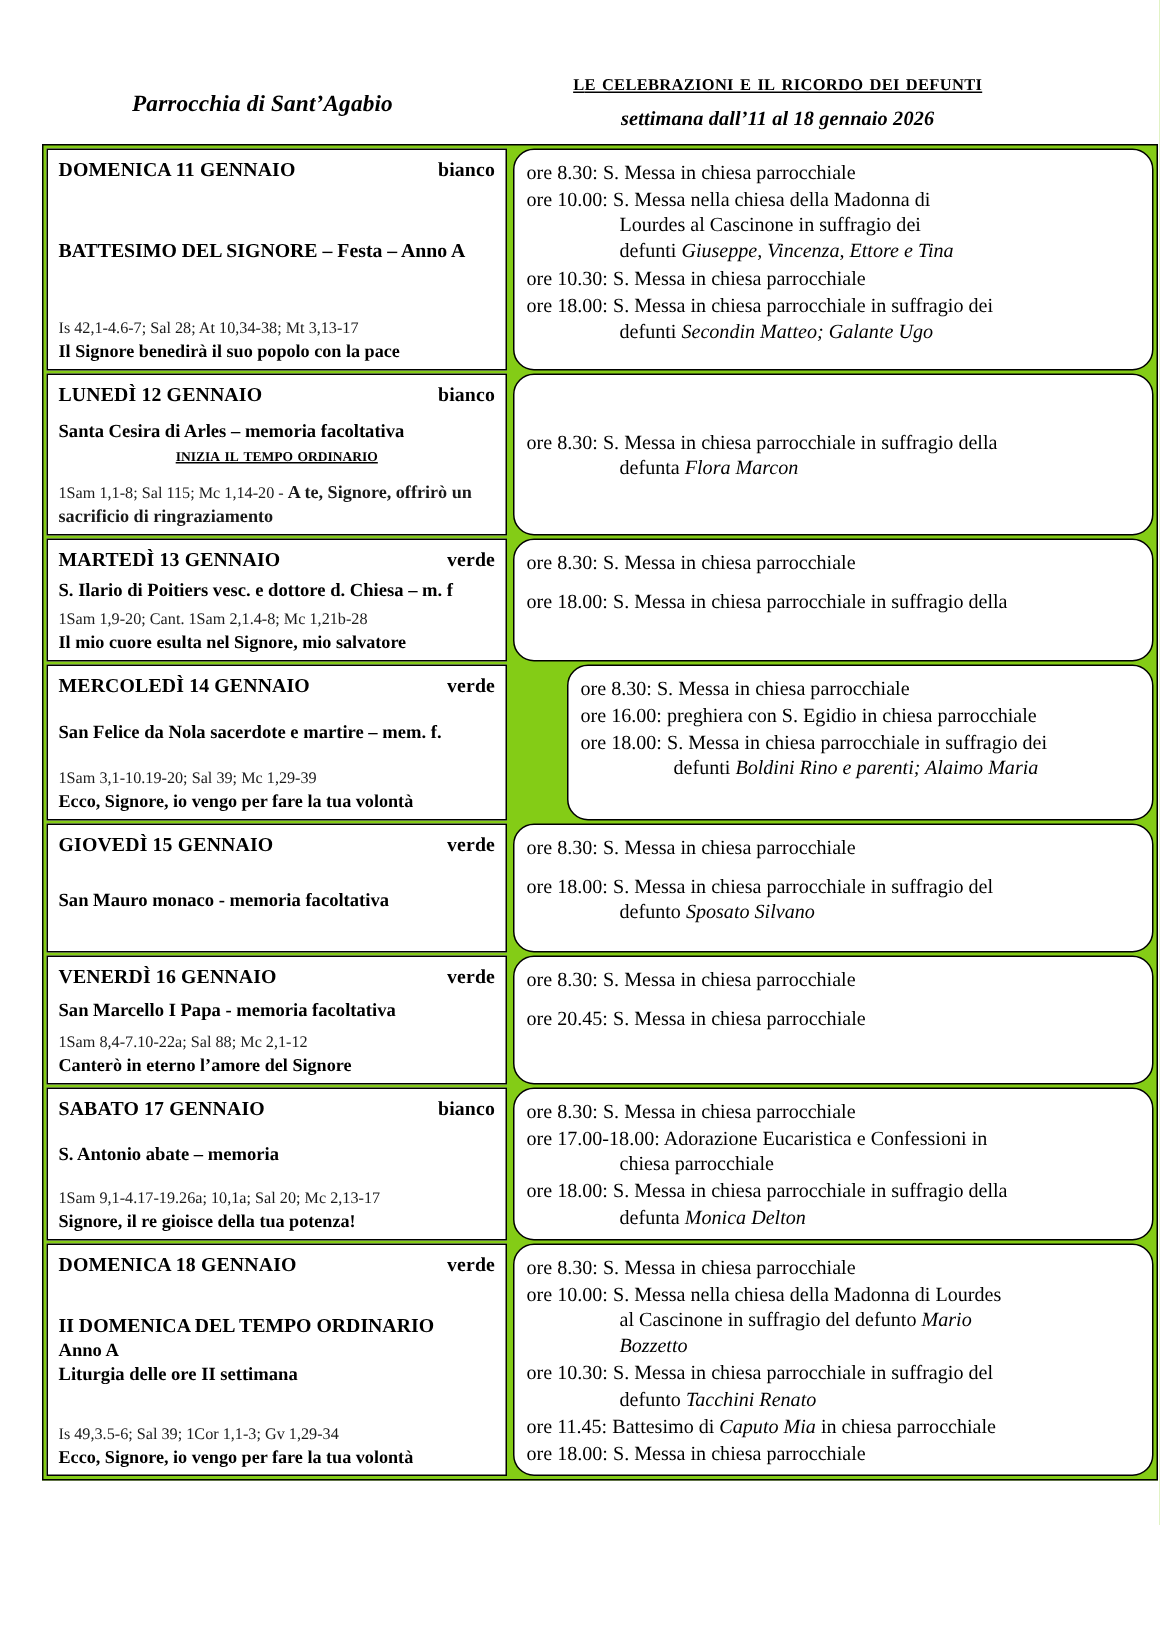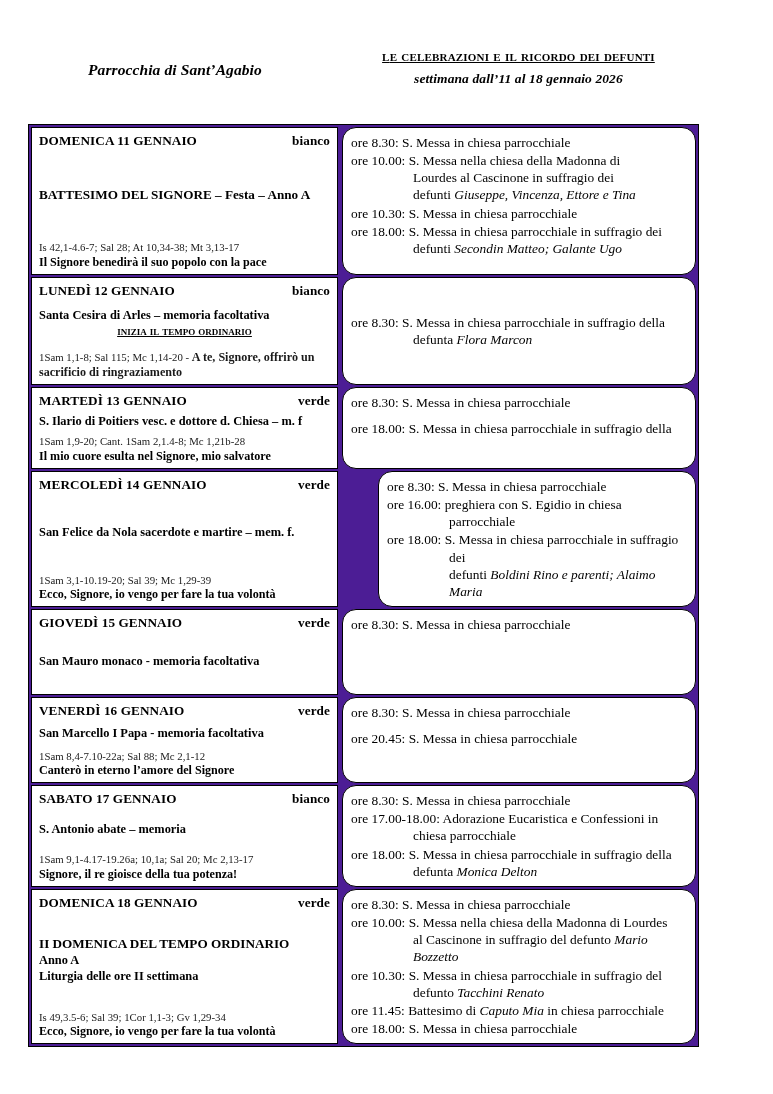--- a/index.html
+++ b/index.html
@@ -58,26 +58,26 @@
     font-style: italic;
     font-size: 13.5px;
     margin-top: 6px;
     letter-spacing: 0.1px;
   }
 
   
   .cal-table {
     position: absolute;
     left: 28px;
-    top: 124px;
-    width: 671px;
+    top: 96px;
+    width: 744px;
     border: 1.5px solid #000;
     box-sizing: border-box;
     padding: 2px;
-    background: #4c1d95;
+    background: #84cc16;
   }
   .row {
     display: flex;
     align-items: stretch;
   }
   .row + .row { margin-top: 2px; }
 
   .cell-left,
   .cell-right {
     border: 1px solid #000;
@@ -264,20 +264,21 @@
           <div class="day-line">
             <span class="day-name">GIOVEDÌ 15 GENNAIO</span>
             <span class="day-color">verde</span>
           </div>
           <div class="celebration-block">
             <div class="celebration">San Mauro monaco - memoria facoltativa</div>
           </div>
         </div>
         <div class="cell-right">
           <div class="mass-item"><span>ore 8.30: </span><span>S. Messa in chiesa parrocchiale</span></div>
+          <div class="mass-item"><span>ore 18.00: </span><span>S. Messa in chiesa parrocchiale in suffragio del</span><span class="cont"><span>defunto </span><i>Sposato Silvano</i></span></div>
         </div>
       </div>
       <div class="row row-spaced" style="min-height: 86px;">
         <div class="cell-left">
           <div class="day-line">
             <span class="day-name">VENERDÌ 16 GENNAIO</span>
             <span class="day-color">verde</span>
           </div>
           <div class="celebration-block">
             <div class="celebration">San Marcello I Papa - memoria facoltativa</div>

